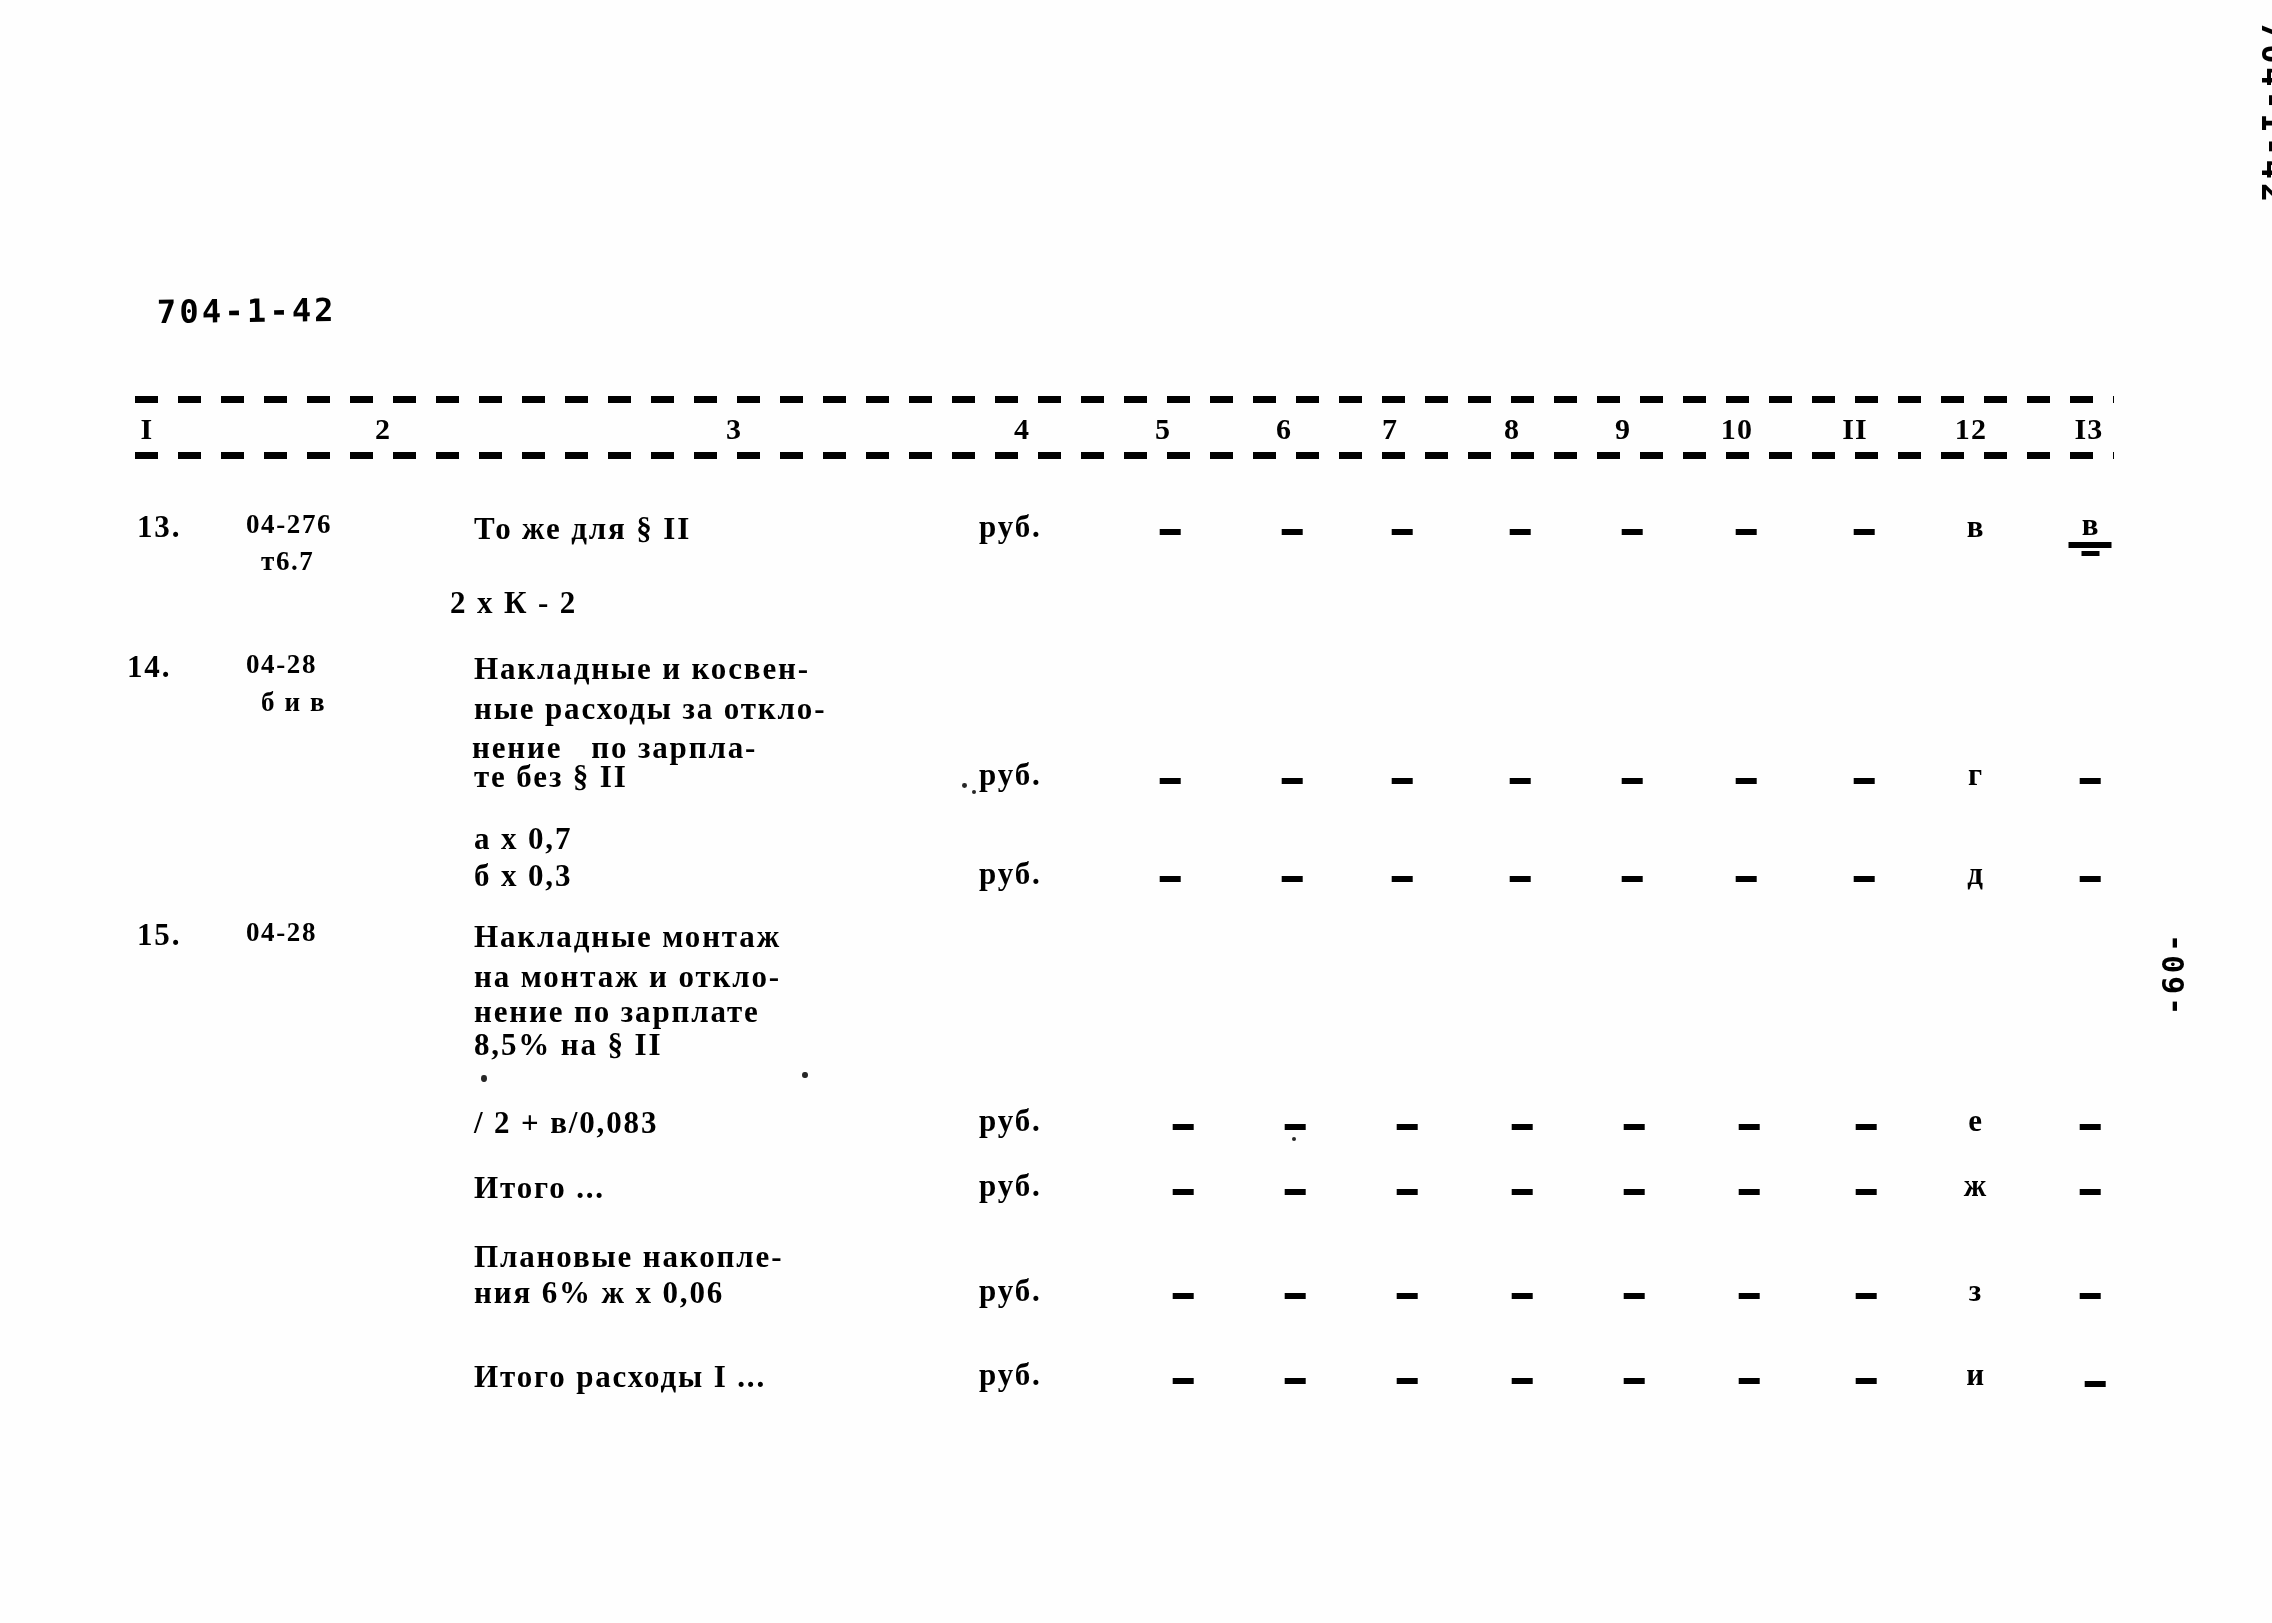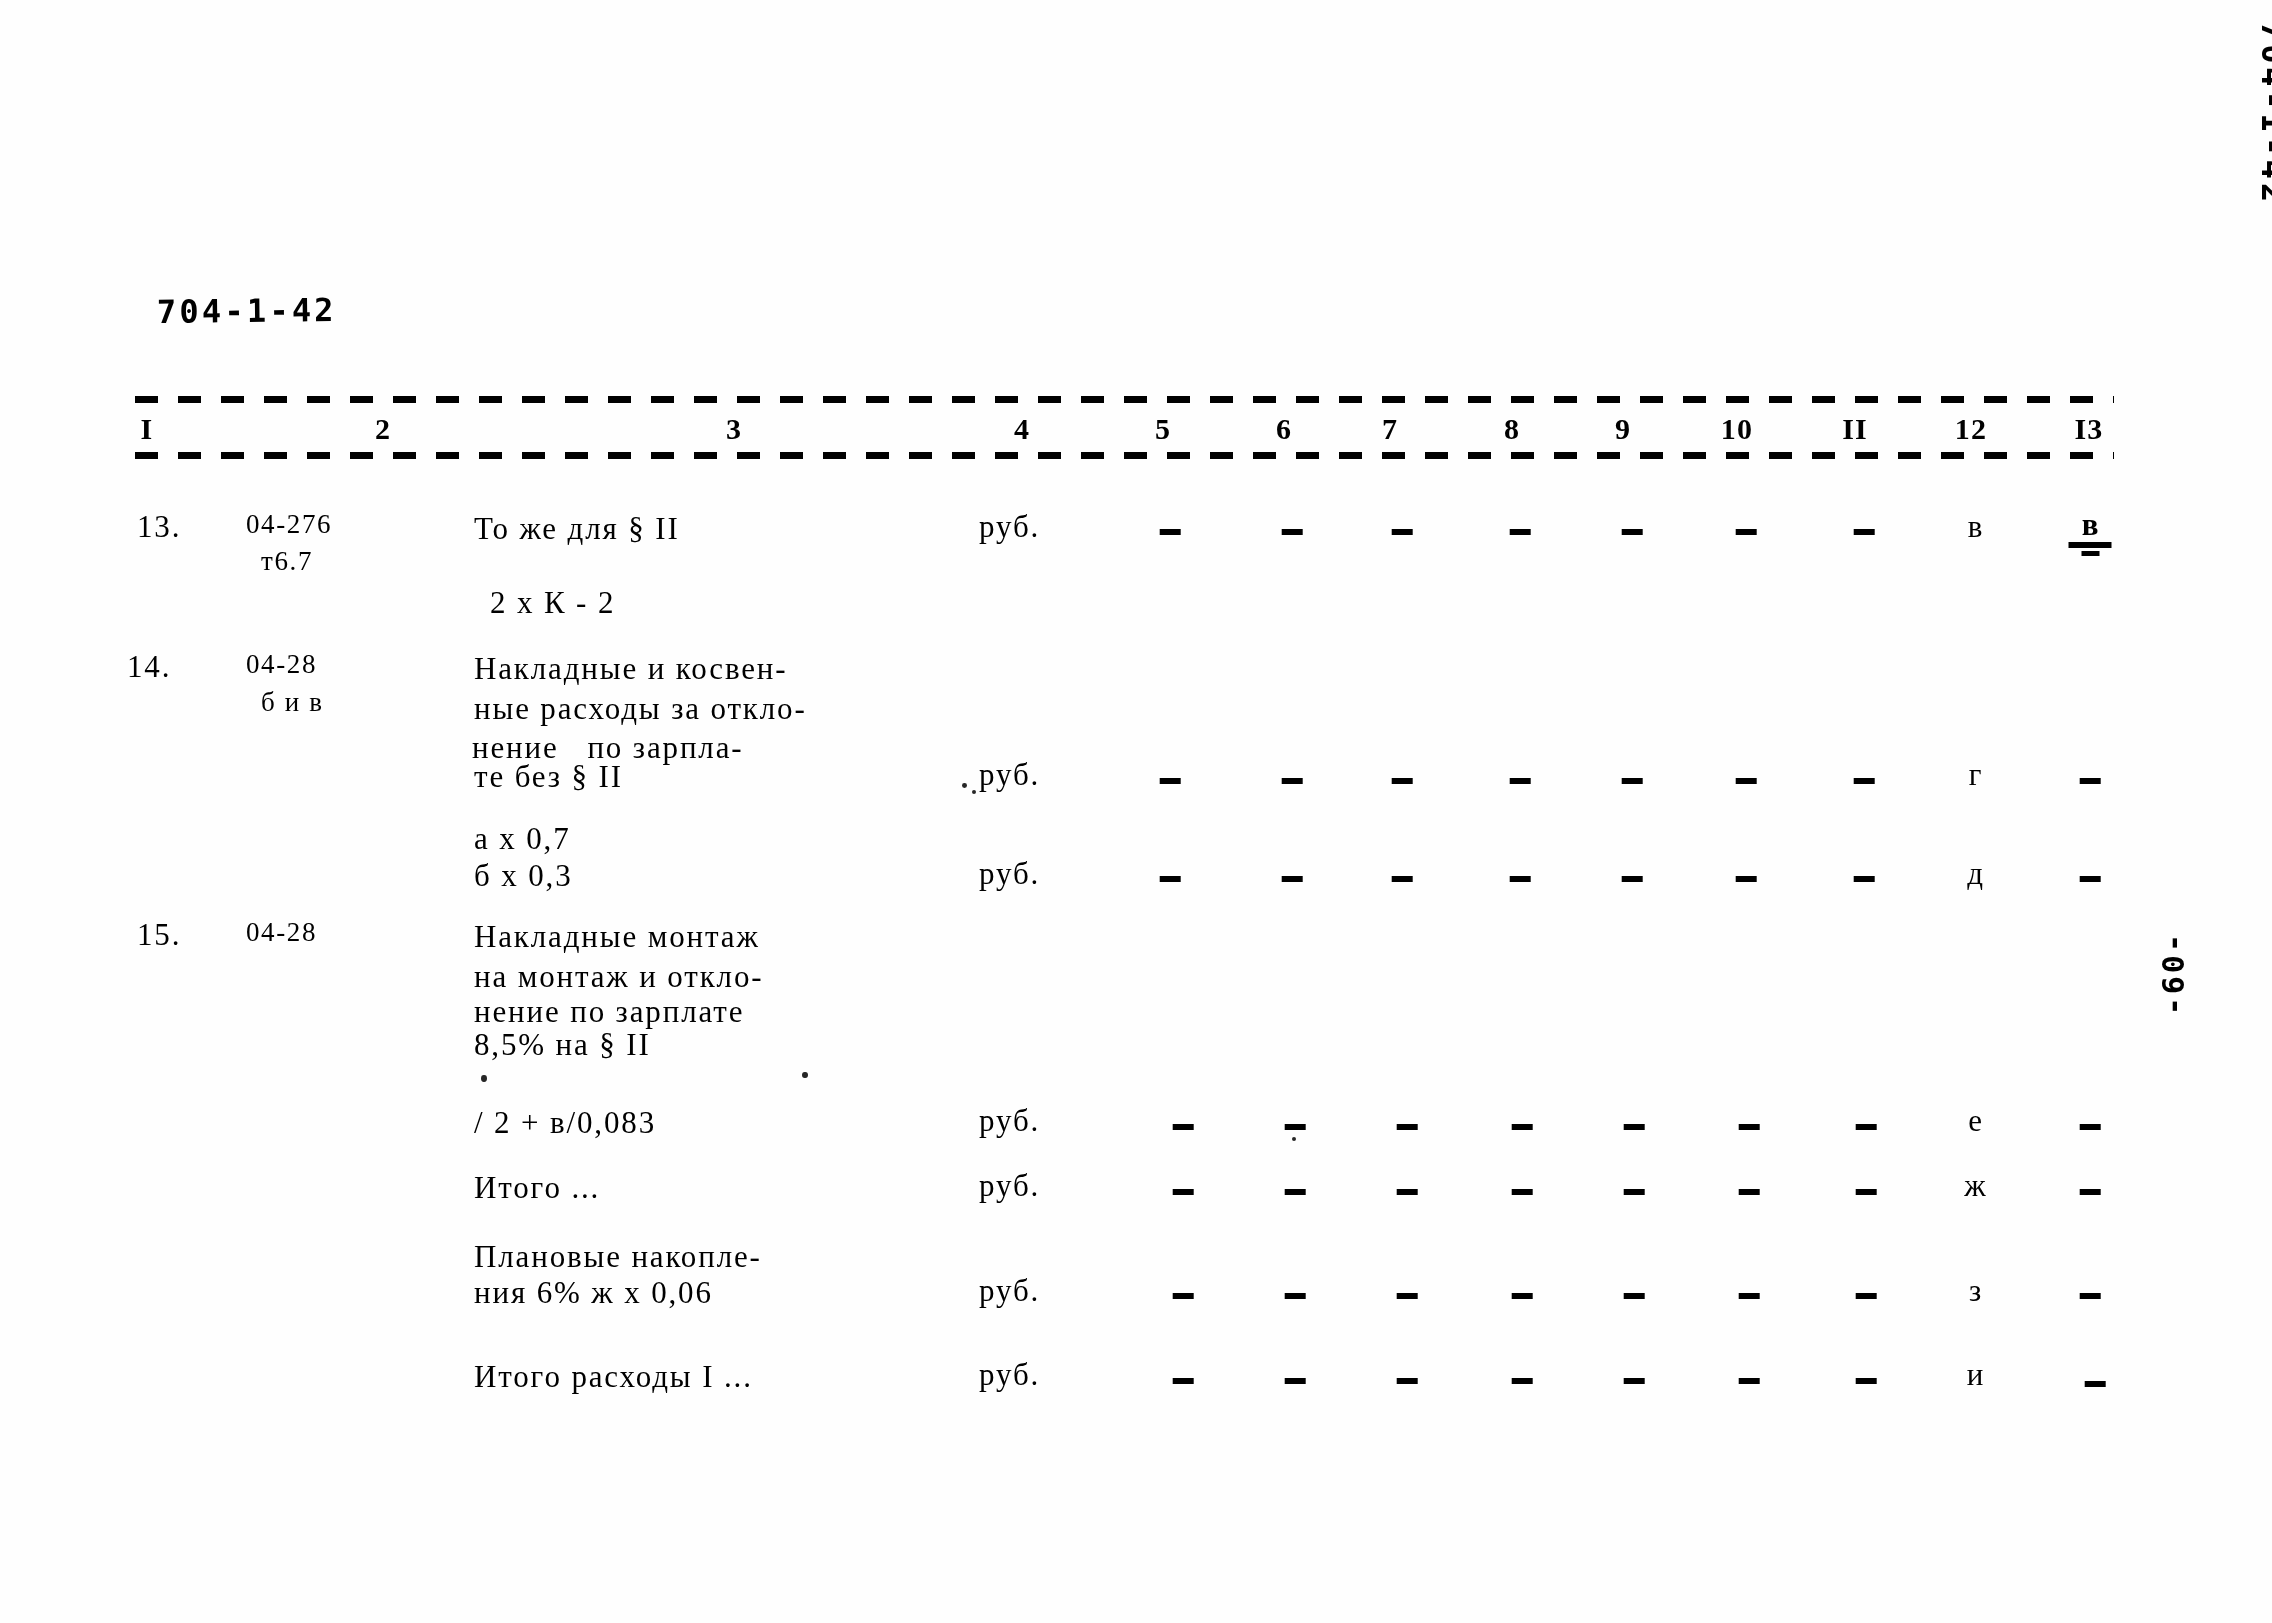--- a/index.html
+++ b/index.html
@@ -20,21 +20,21 @@
   #page {
     position: absolute;
     inset: 0;
     background: #fefefe;
   }
 
   
   .t {
     position: absolute;
     white-space: pre;
-    font-weight: 400;
+    font-weight: 700;
     letter-spacing: 0.06em;
     color: #000;
     font-family: "Liberation Serif", "DejaVu Serif", serif;
     -webkit-font-smoothing: none;
   }
 
   
   .mono {
     font-family: "DejaVu Sans Mono", "Liberation Mono", monospace;
     font-weight: 700;
@@ -153,21 +153,21 @@
   <div class="t colhead" style="left:1855px">II</div>
   <div class="t colhead" style="left:1971px">12</div>
   <div class="t colhead" style="left:2089px">I3</div>
 
   <div>
     <div class="t num" style="left:137px; top:509px">13.</div>
     <div class="t code" style="left:246px; top:509px">04-276</div>
     <div class="t code" style="left:261px; top:546px">т6.7</div>
 
     <div class="t desc" style="left:474px; top:509px">То же для § II</div>
-    <div class="t desc" style="left:490px; top:583px">2 х К - 2</div>
+    <div class="t desc" style="left:450px; top:583px">2 х К - 2</div>
 
     <div class="t unit" style="left:979px; top:509px">руб.</div>
 
     <div class="dash" style="left:1170px; top:529px"></div>
     <div class="dash" style="left:1292px; top:529px"></div>
     <div class="dash" style="left:1402px; top:529px"></div>
     <div class="dash" style="left:1520px; top:529px"></div>
     <div class="dash" style="left:1632px; top:529px"></div>
     <div class="dash" style="left:1746px; top:529px"></div>
     <div class="dash" style="left:1864px; top:529px"></div>

